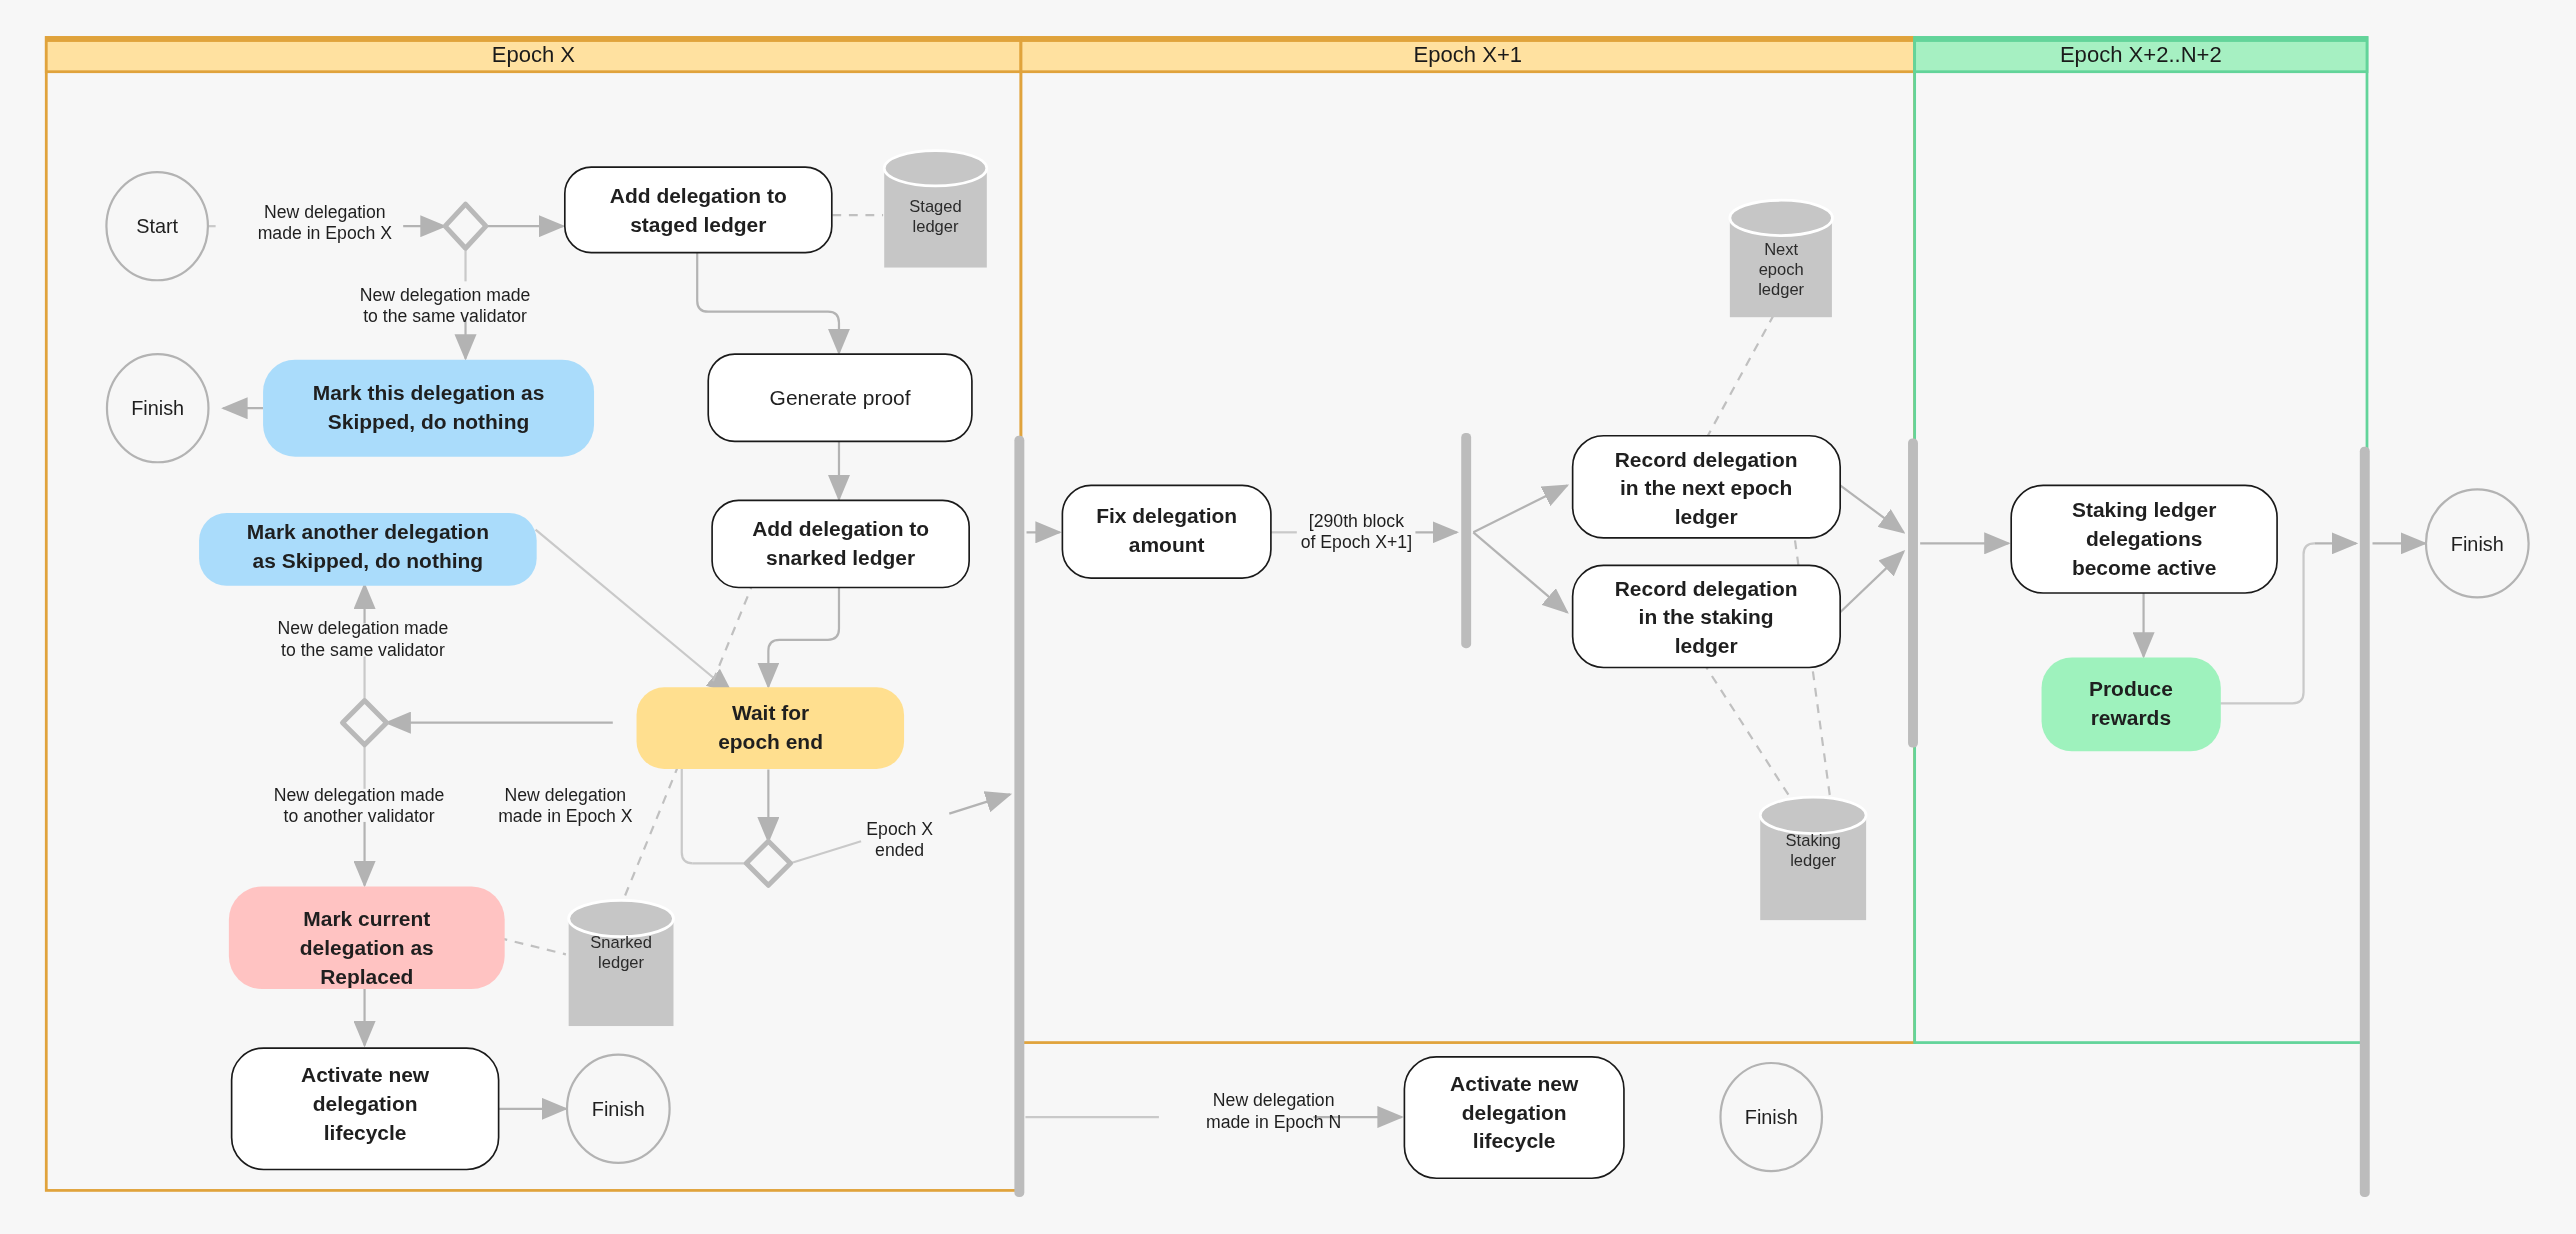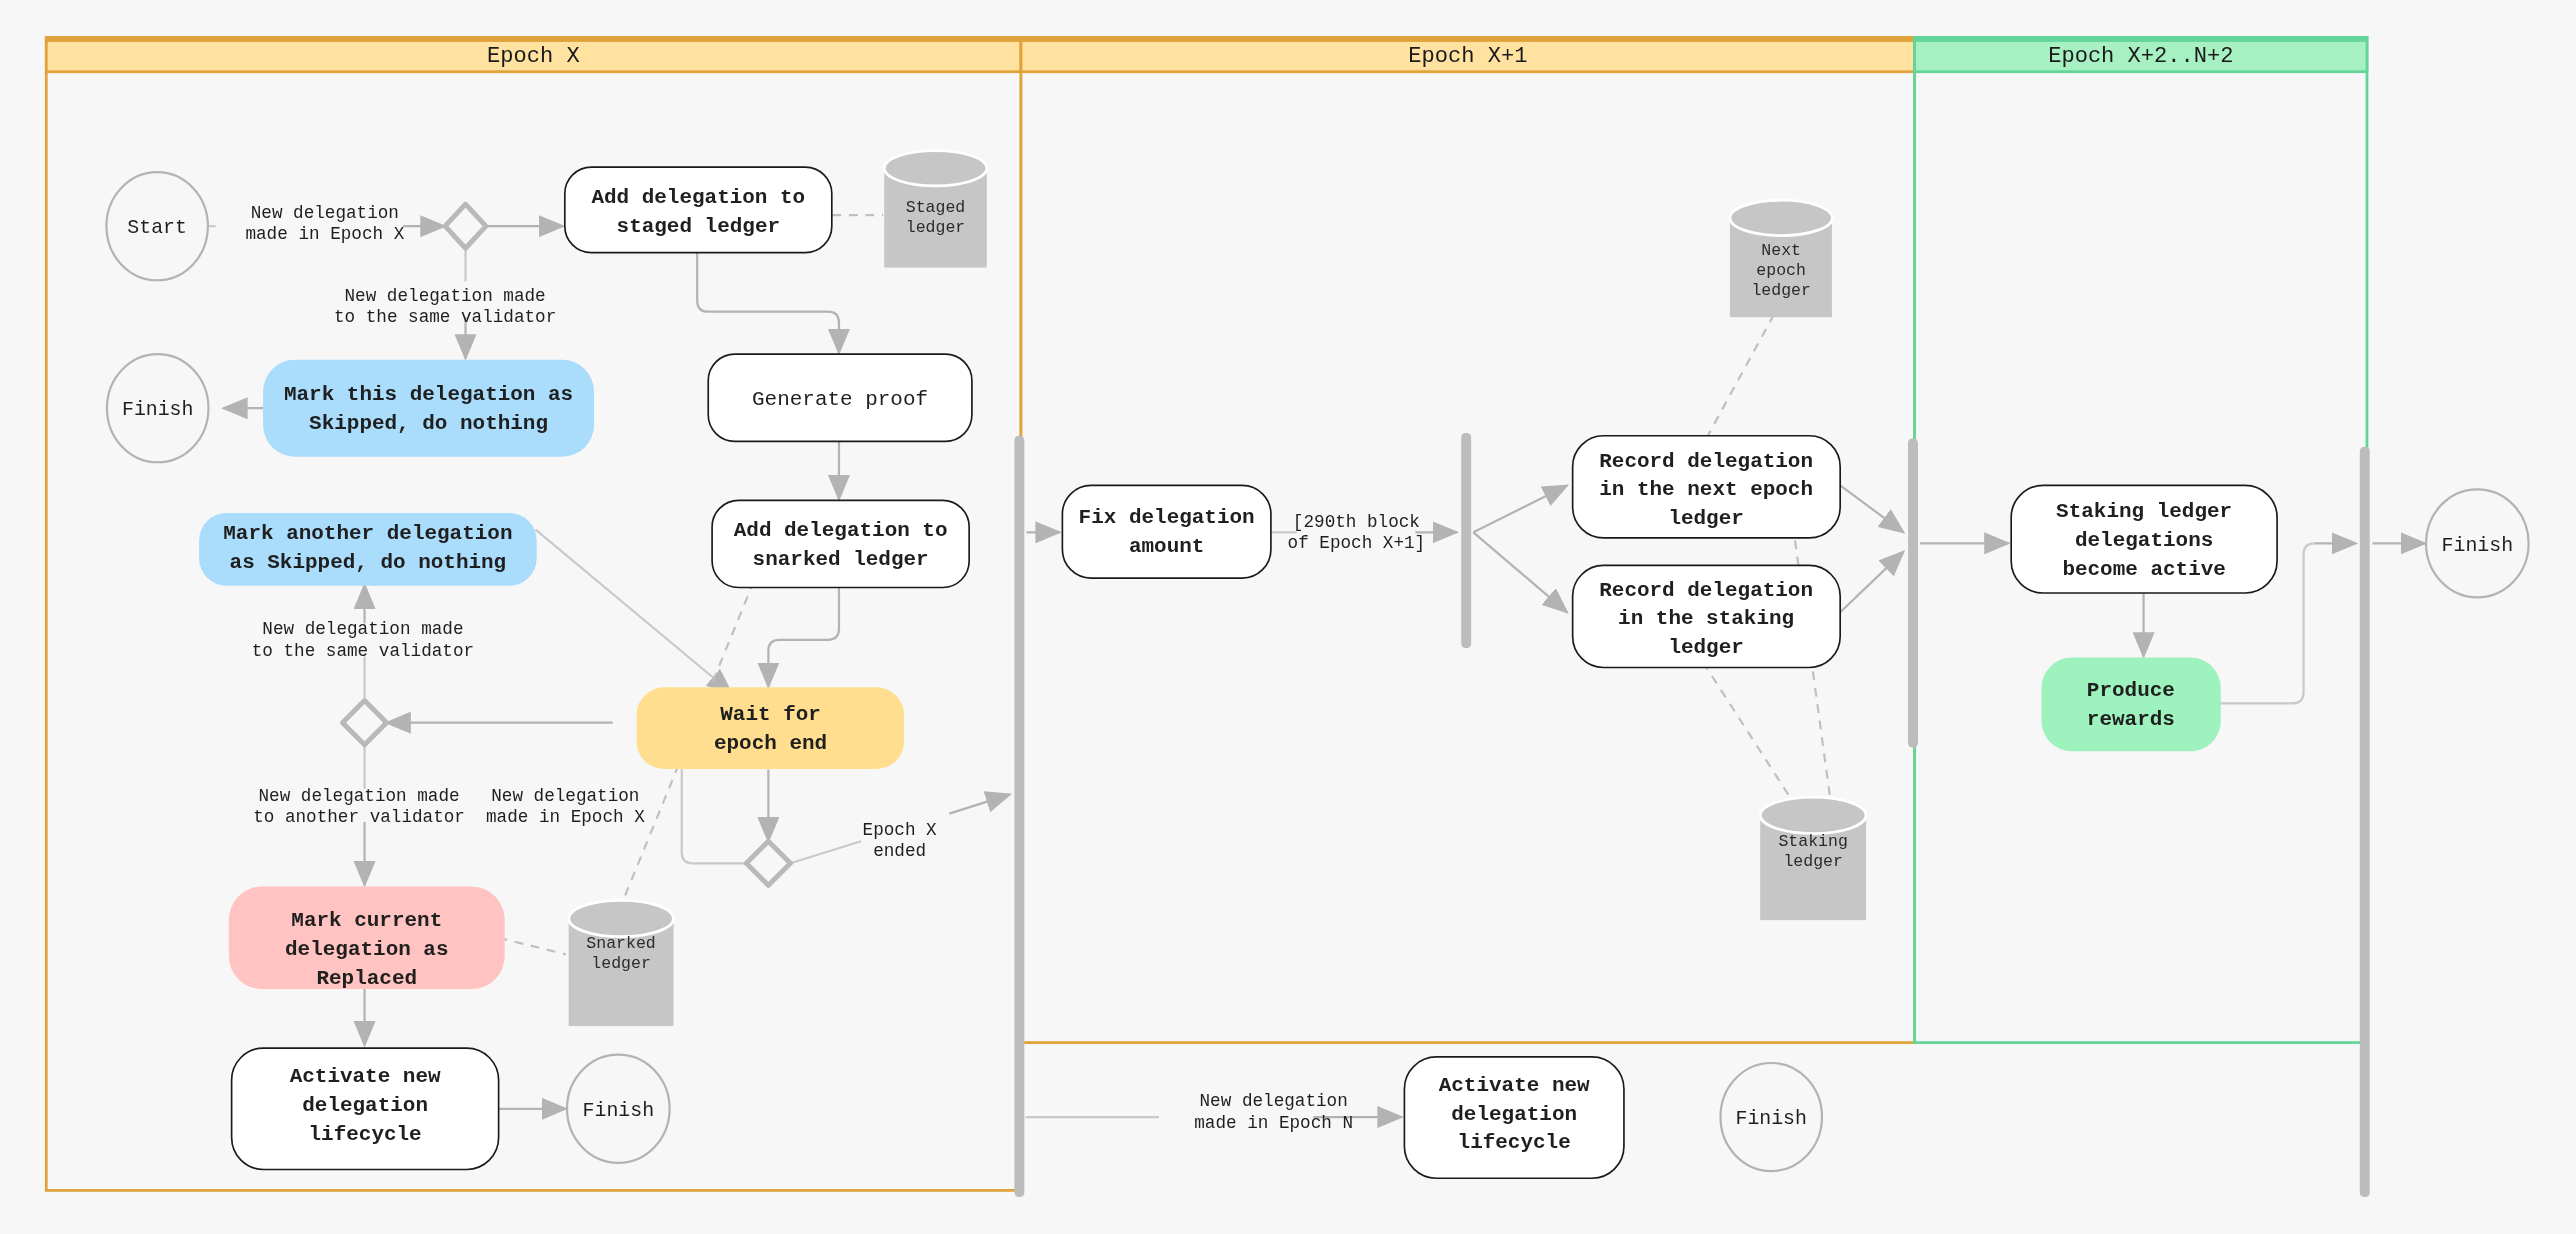--- a/index.html
+++ b/index.html
@@ -1,17 +1,17 @@
 <!DOCTYPE html>
 <html style="font-size:8.8px"><head>
 <meta charset="utf-8">
 <style>
   html,body{margin:0;padding:0;background:#f7f7f7;}
   body{font-family:"Liberation Sans",sans-serif;}
-  #stage{position:relative;width:2576px;height:1234px;background:#f7f7f7;overflow:hidden;font-family:Liberation Mono, monospace;}
+  #stage{position:relative;width:2576px;height:1234px;background:#f7f7f7;overflow:hidden;}
   svg{display:block;}
   .lane-title{font-size:40px;font-weight:400;fill:#1a1a1a;text-anchor:middle;dominant-baseline:middle;}
   .node-strong{font-size:38px;font-weight:700;fill:#1f1f1f;text-anchor:middle;}
   .node-reg{font-size:38px;font-weight:400;fill:#1f1f1f;text-anchor:middle;}
   .term-txt{font-size:36px;font-weight:400;fill:#1f1f1f;text-anchor:middle;}
   .edge-lbl{font-size:32px;font-weight:400;fill:#1f1f1f;text-anchor:middle;}
   .db-txt{font-size:30px;font-weight:400;fill:#2b2b2b;text-anchor:middle;}
   .flow{fill:none;stroke:#b3b3b3;stroke-width:4;}
   .flow-dash{fill:none;stroke:#c0c0c0;stroke-width:4;stroke-dasharray:16 14;}
   .plain{fill:none;stroke:#c9c9c9;stroke-width:4;}

